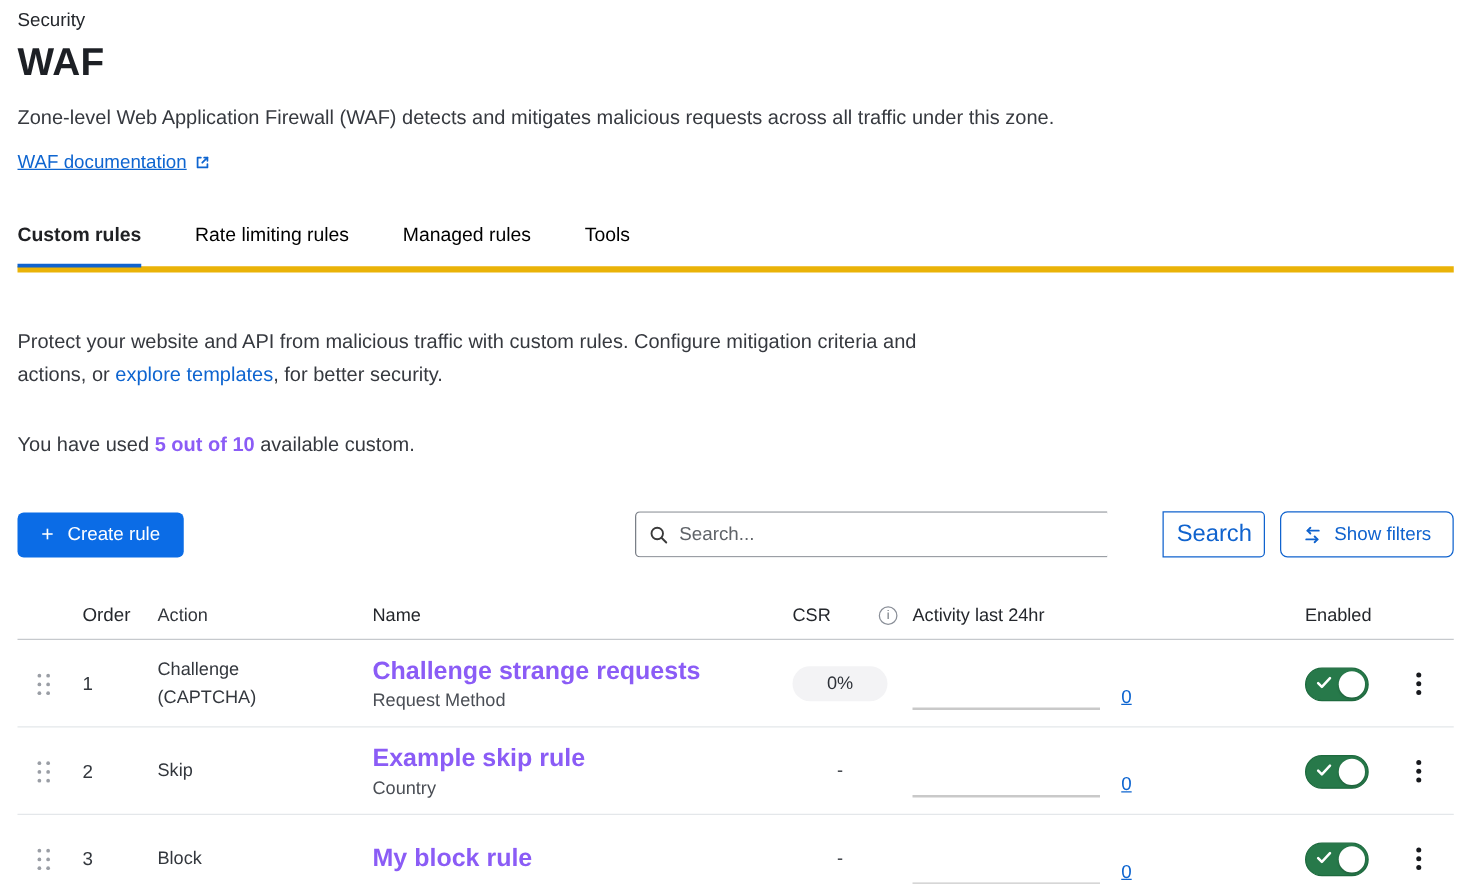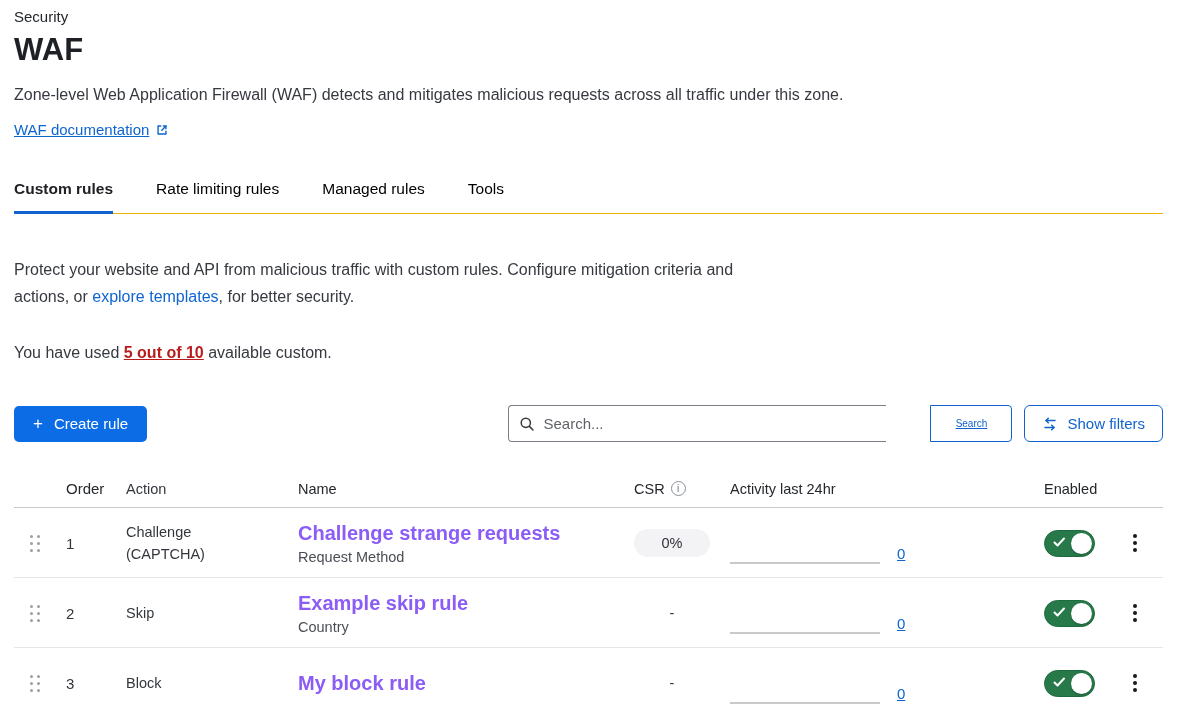--- a/index.html
+++ b/index.html
@@ -14,46 +14,46 @@
 
   
   .eyebrow { font-size: 15px; font-weight: 500; color: #24272c; }
   .page-title { font-size: 31px; font-weight: 700; color: #1d2025; margin: 7px 0 18px; letter-spacing: 0.2px; }
   .desc { font-size: 16px; color: #36393f; margin-bottom: 17px; }
   .doc-link { display: inline-flex; align-items: center; gap: 6px; font-size: 15px;
     color: #0e65d0; text-decoration: underline; cursor: pointer; }
   .doc-link svg { flex: 0 0 auto; }
 
   
-  .tabs { margin-top: 41px; display: flex; gap: 43px; border-bottom: 1px solid #eab308; }
+  .tabs { margin-top: 41px; display: flex; gap: 43px; border-bottom: 5px solid #eab308; }
   .tab { font-size: 15.5px; color: #000000; padding-bottom: 15px; position: relative; cursor: pointer; }
   .tab.active { font-weight: 700; color: #202124; }
   .tab.active::after { content: ""; position: absolute; left: 0; right: 0; bottom: -1px; height: 3px; background: #1063ce; }
 
   
   .intro { margin-top: 42px; font-size: 16px; line-height: 27px; max-width: 742px; color: #36393f; }
   .inline-link { color: #0e65d0; cursor: pointer; }
   .usage { margin-top: 34px; font-size: 16px; color: #36393f; }
-  .usage b { color: #b91c1c; text-decoration: underline; }
+  .usage b { color: #8b5cf6; }
 
   
   .toolbar { margin-top: 43px; display: flex; align-items: center; }
   .create-btn { height: 36px; padding: 0 19px; border: none; border-radius: 5px;
     background: #0b6ce6; color: #fff; font-size: 15px; font-family: inherit;
     display: inline-flex; align-items: center; gap: 11px; cursor: pointer; }
   .create-btn .plus { font-size: 17px; font-weight: 400; line-height: 1; }
   .toolbar-spacer { flex: 1; }
   .search-group { display: flex; align-items: stretch; gap: 44px; }
   .search-box { position: relative; }
   .search-box svg { position: absolute; left: 11px; top: 50%; transform: translateY(-50%); }
   .search-input { width: 378px; height: 37px; border: 1px solid #7a7f87; border-right: none;
     border-radius: 4px 0 0 4px; padding: 0 10px 0 34px; font-size: 15px; font-family: inherit; color: #33373d; }
   .search-input::placeholder { color: #5f6368; }
   .search-btn { width: 82px; height: 37px; background: #fff; border: 1px solid #1063ce;
-    border-radius: 0 4px 4px 0; color: #1063ce; font-size: 10px; font-family: inherit; cursor: pointer; text-decoration: underline; }
+    border-radius: 0 4px 4px 0; color: #1063ce; font-size: 19px; font-family: inherit; cursor: pointer; }
   .filters-btn { margin-left: 12px; height: 37px; padding: 0 17px; background: #fff;
     border: 1px solid #1063ce; border-radius: 6px; color: #1063ce; font-size: 15px; font-family: inherit;
     display: inline-flex; align-items: center; gap: 9px; cursor: pointer; }
 
   
   .rules-table { margin-top: 28px; }
   .t-row { display: grid; grid-template-columns: 42px 62px 172px 332px 96px 306px 82px 1fr; align-items: center; }
   .t-head { height: 38px; border-bottom: 1px solid #c6c9cd; font-size: 14.5px; font-weight: 400; color: #24272c; }
   .t-body-row { height: 70px; border-bottom: 1px solid #e4e7ea; }
   .cell-order { padding-left: 10px; font-size: 15px; }
@@ -84,21 +84,21 @@
   .toggle .check { position: absolute; left: 8px; top: 6px; }
   .toggle .knob { position: absolute; right: 2px; top: 2px; width: 21px; height: 21px;
     border-radius: 50%; background: #fff; box-shadow: 0 1px 2px rgba(0,0,0,.25); }
 
   .kebab { justify-self: center; display: flex; flex-direction: column; gap: 3px; padding: 6px; cursor: pointer; }
   .kebab i { width: 4px; height: 4px; border-radius: 50%; background: #17191d; }
 
   .info-icon { display: inline-flex; width: 15px; height: 15px; border: 1px solid #8a8f98; border-radius: 50%;
     align-items: center; justify-content: center; font-size: 10px; color: #6b7077; margin-left: 6px;
     vertical-align: 1px; font-style: normal; }
-  .csr-head { display: inline-flex; align-items: center; }
+  .csr-head { display: inline-flex; align-items: center; justify-content: space-between; }
 </style>
 </head>
 <body>
 
 <div class="page">
 
   <div class="eyebrow">Security</div>
   <h1 class="page-title">WAF</h1>
   <p class="desc">Zone-level Web Application Firewall (WAF) detects and mitigates malicious requests across all traffic under this zone.</p>
 

